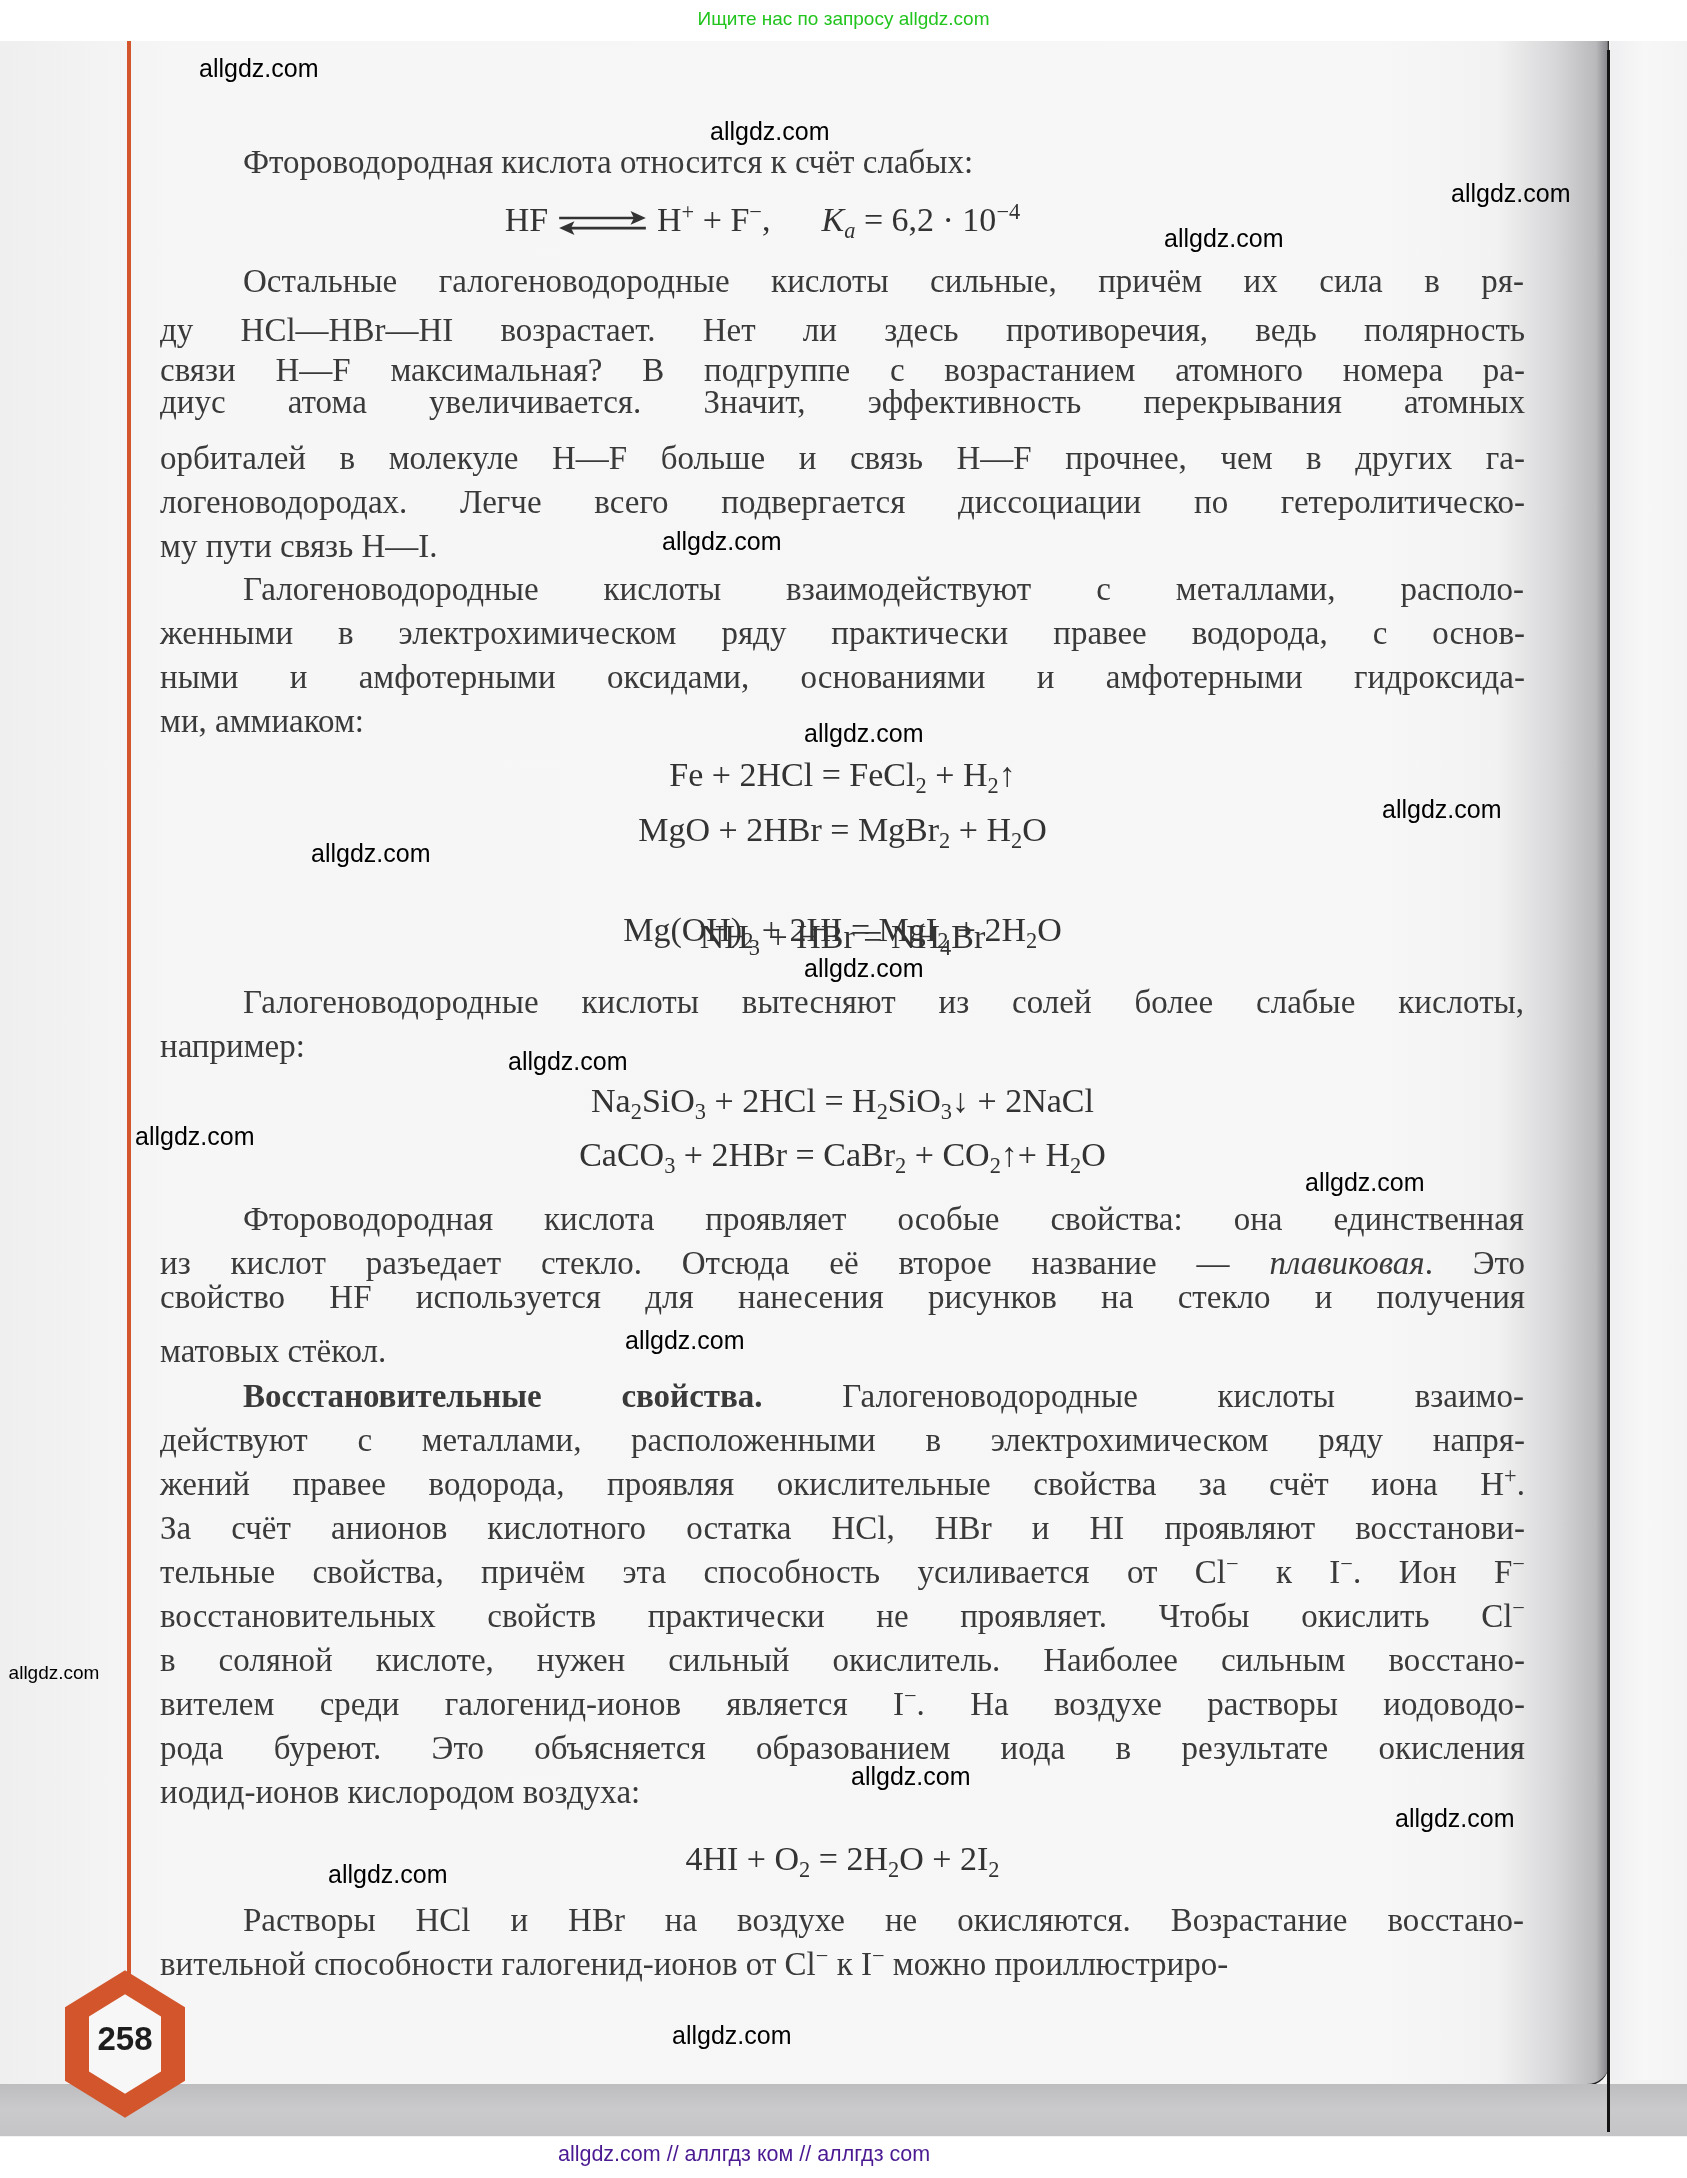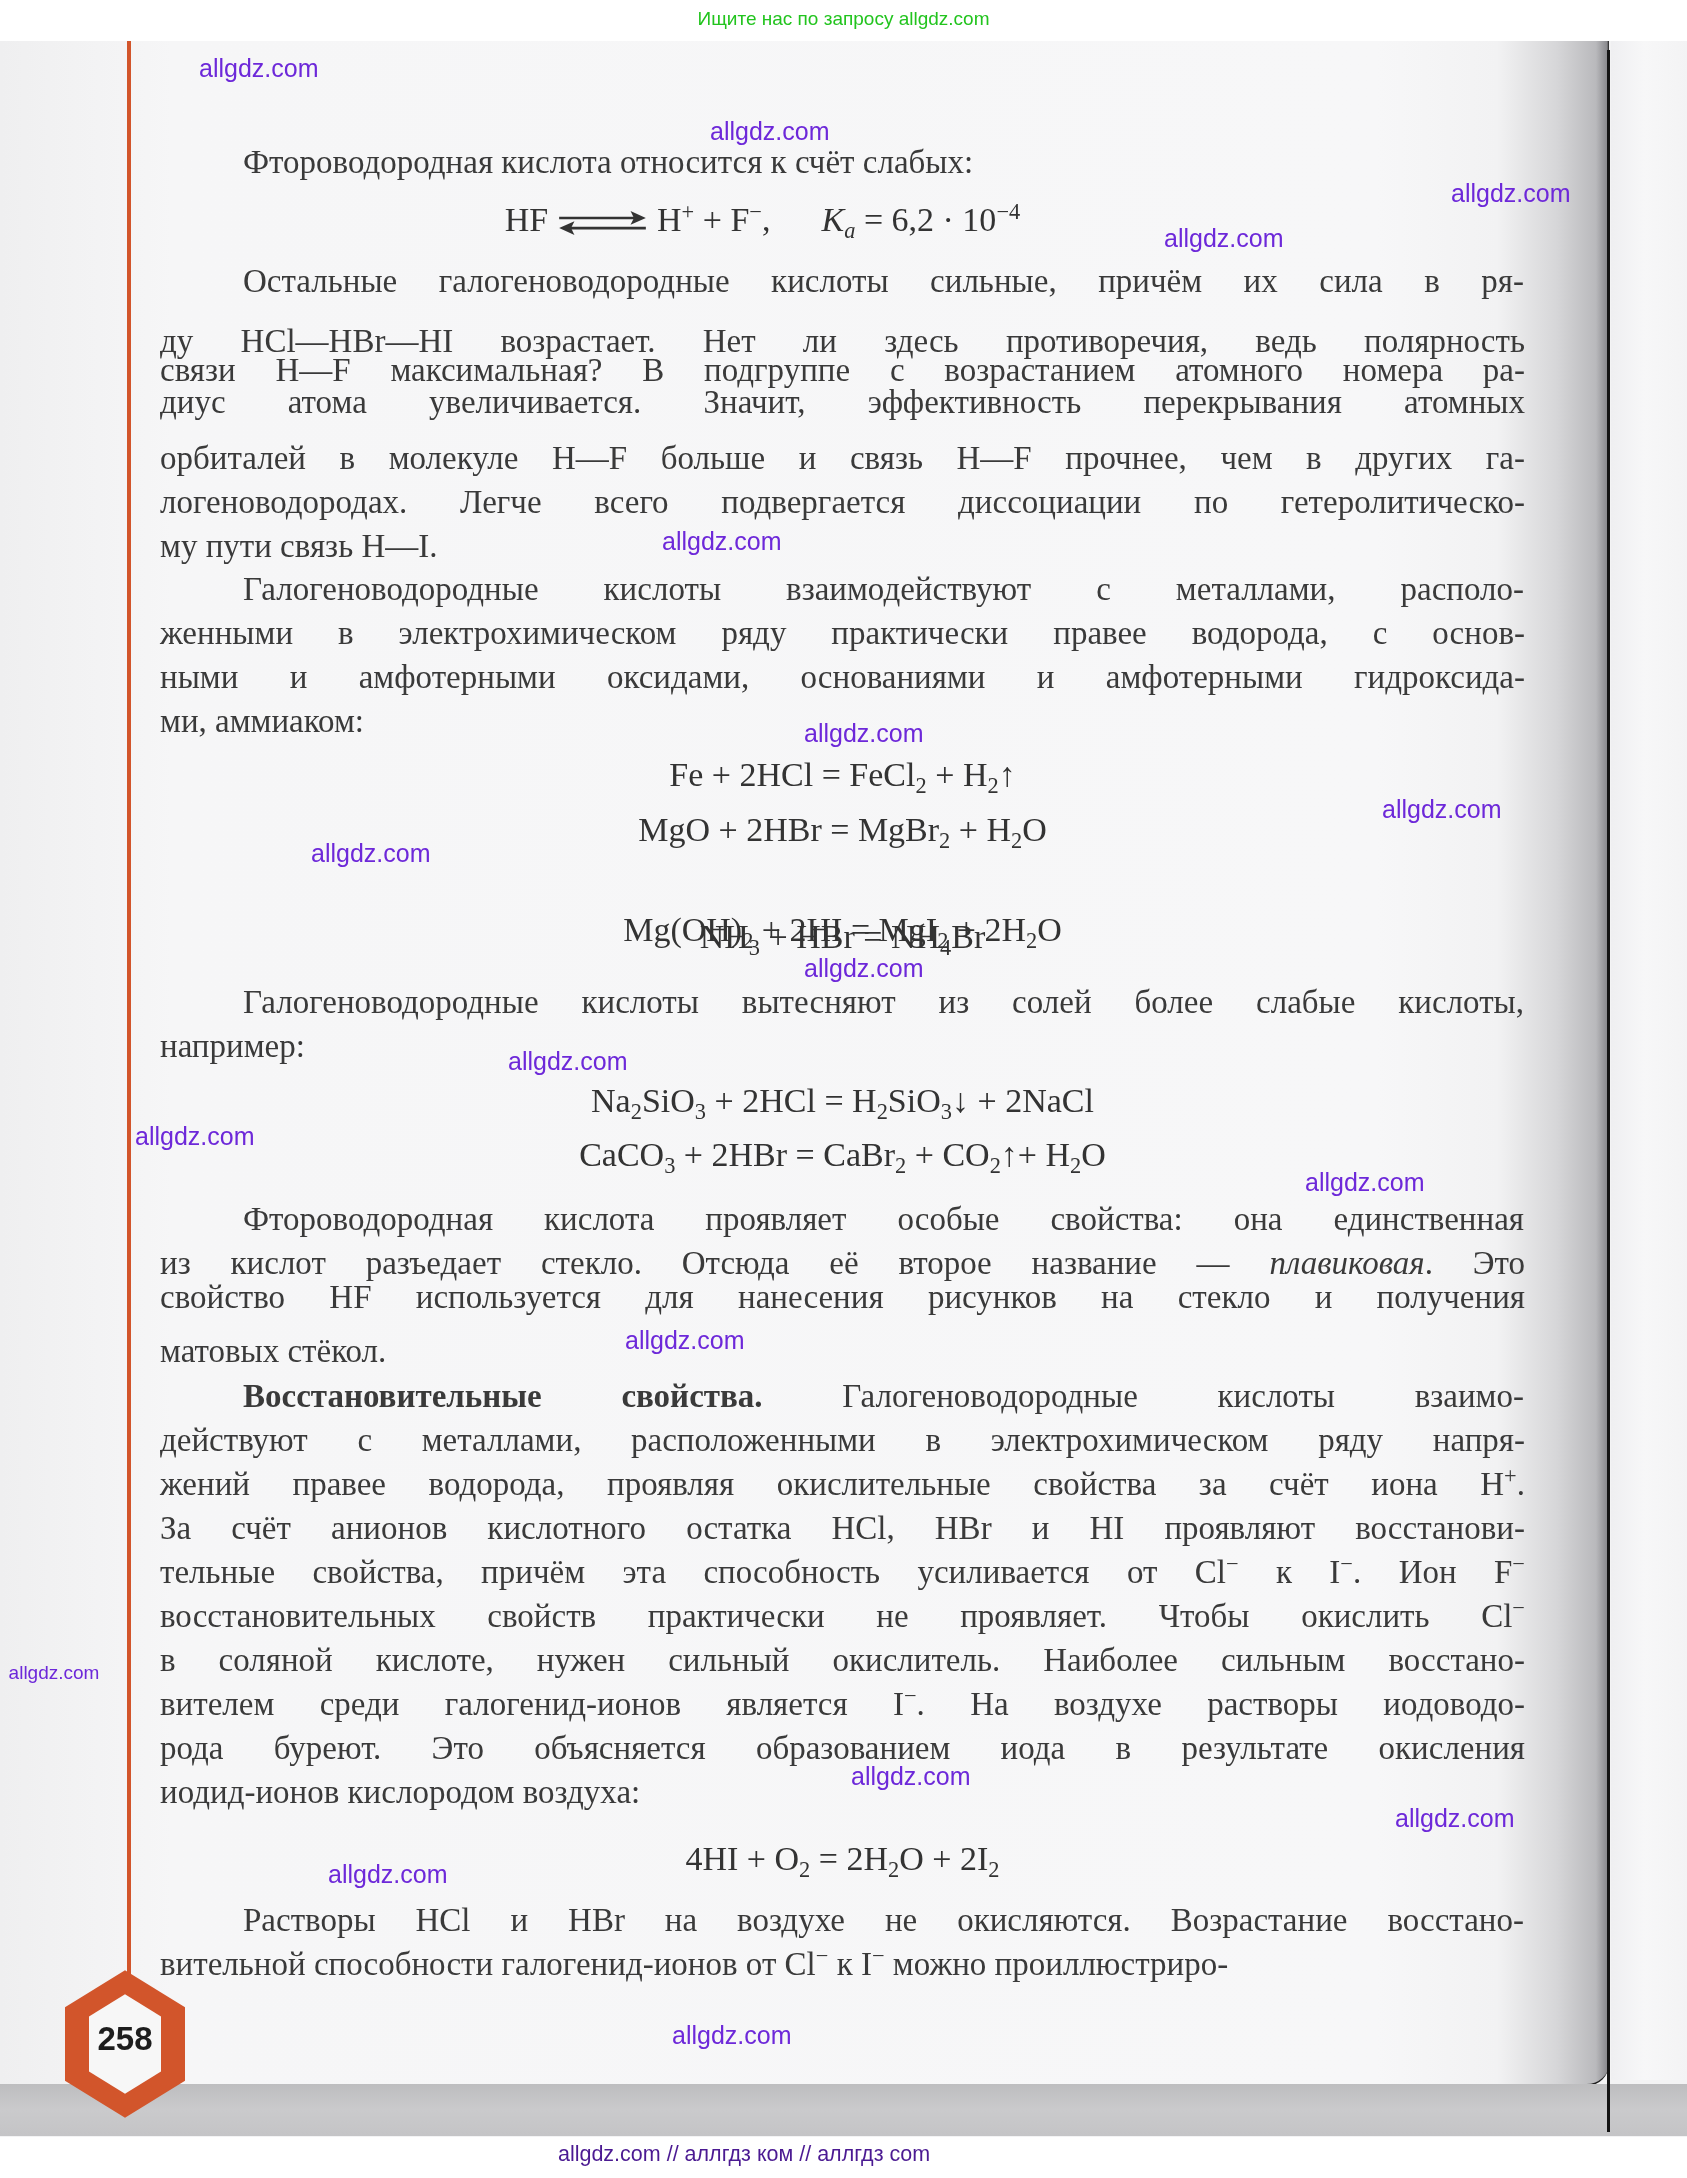--- a/index.html
+++ b/index.html
@@ -57,21 +57,21 @@
     position:absolute; left:160px; width:1365px; text-align:center;
     font-size:34px; color:#333; white-space:nowrap; line-height:43px;
   }
   .eq sub, .line sub { font-size:22.4px; vertical-align:-6.9px; line-height:0; }
   .eq sup, .line sup { font-size:22.4px; vertical-align:12px; line-height:0; }
   .b { font-weight:bold; }
   .i { font-style:italic; }
   .wm {
     position:absolute;
     font-family:"Liberation Sans","DejaVu Sans",sans-serif;
-    font-size:25px; color:#6d28d9; white-space:nowrap; line-height:27.5px;
+    font-size:25px; color:#000000; white-space:nowrap; line-height:27.5px;
   }
   .wm.small { font-size:19px; }
   .footer {
     position:absolute; left:0; top:2142px; width:1488px; text-align:center;
     font-family:"Liberation Sans","DejaVu Sans",sans-serif;
     font-size:21.5px; color:#4b1a92;
   }
   .eq-arrow {
     display:inline-block; width:95px; height:34px; vertical-align:middle; margin:0 6.9px;
   }
@@ -96,21 +96,21 @@
 
   <div id="content">
       <div class="line indent last" style="top: 100px;">Фтороводородная кислота относится к счёт слабых:</div>
       <div class="eq" style="top: 157px; left: 160px; width: 1205px;">HF<svg class="eq-arrow" viewBox="0 0 110 40">
           <line x1="4" y1="14" x2="100" y2="14" stroke="#333" stroke-width="3"></line>
           <polygon points="106,14 88,6 92,14 88,22" fill="#333"></polygon>
           <line x1="10" y1="26" x2="106" y2="26" stroke="#333" stroke-width="3"></line>
           <polygon points="4,26 22,18 18,26 22,34" fill="#333"></polygon>
         </svg>H<sup>+</sup> + F<sup>−</sup>,&nbsp;&nbsp;&nbsp;&nbsp;&nbsp;&nbsp;<span class="i">K<sub>a</sub></span> = 6,2 · 10<sup>−4</sup></div>
       <div class="line indent" style="top: 219px;">Остальные галогеноводородные кислоты сильные, причём их сила в ря-</div>
-      <div class="line" style="top: 279px;">ду HCl—HBr—HI возрастает. Нет ли здесь противоречия, ведь полярность</div>
+      <div class="line" style="top: 268px;">ду HCl—HBr—HI возрастает. Нет ли здесь противоречия, ведь полярность</div>
       <div class="line" style="top: 308px;">связи H—F максимальная? В подгруппе с возрастанием атомного номера ра-</div>
       <div class="line" style="top: 340px;">диус атома увеличивается. Значит, эффективность перекрывания атомных</div>
       <div class="line" style="top: 396px;">орбиталей в молекуле H—F больше и связь H—F прочнее, чем в других га-</div>
       <div class="line" style="top: 440px;">логеноводородах. Легче всего подвергается диссоциации по гетеролитическо-</div>
       <div class="line last" style="top: 484px;">му пути связь H—I.</div>
       <div class="line indent" style="top: 527px;">Галогеноводородные кислоты взаимодействуют с металлами, располо-</div>
       <div class="line" style="top: 571px;">женными в электрохимическом ряду практически правее водорода, с основ-</div>
       <div class="line" style="top: 615px;">ными и амфотерными оксидами, основаниями и амфотерными гидроксида-</div>
       <div class="line last" style="top: 659px;">ми, аммиаком:</div>
       <div class="eq" style="top: 712px;">Fe + 2HCl = FeCl<sub>2</sub> + H<sub>2</sub>↑</div>

